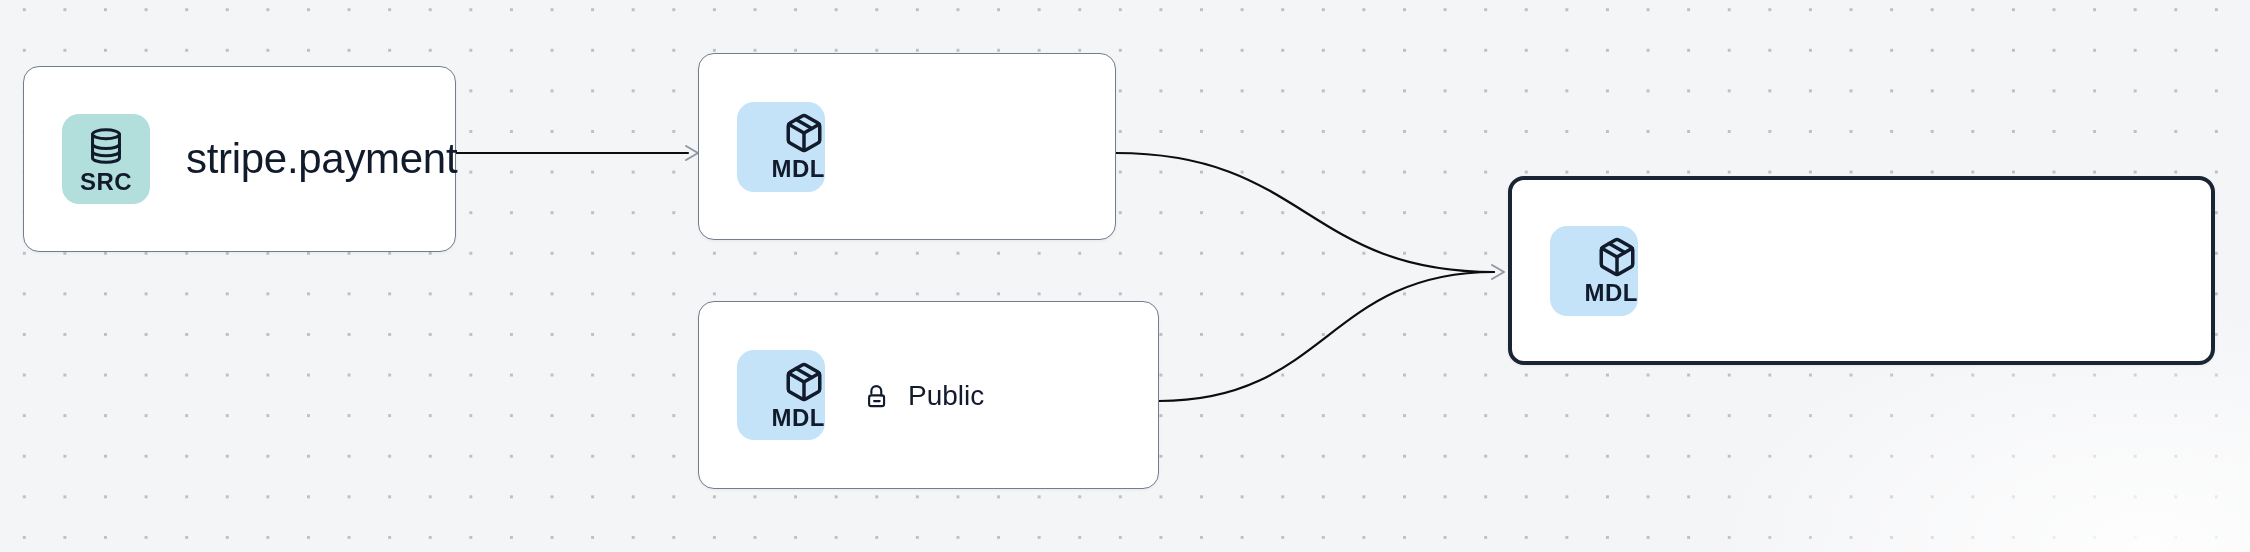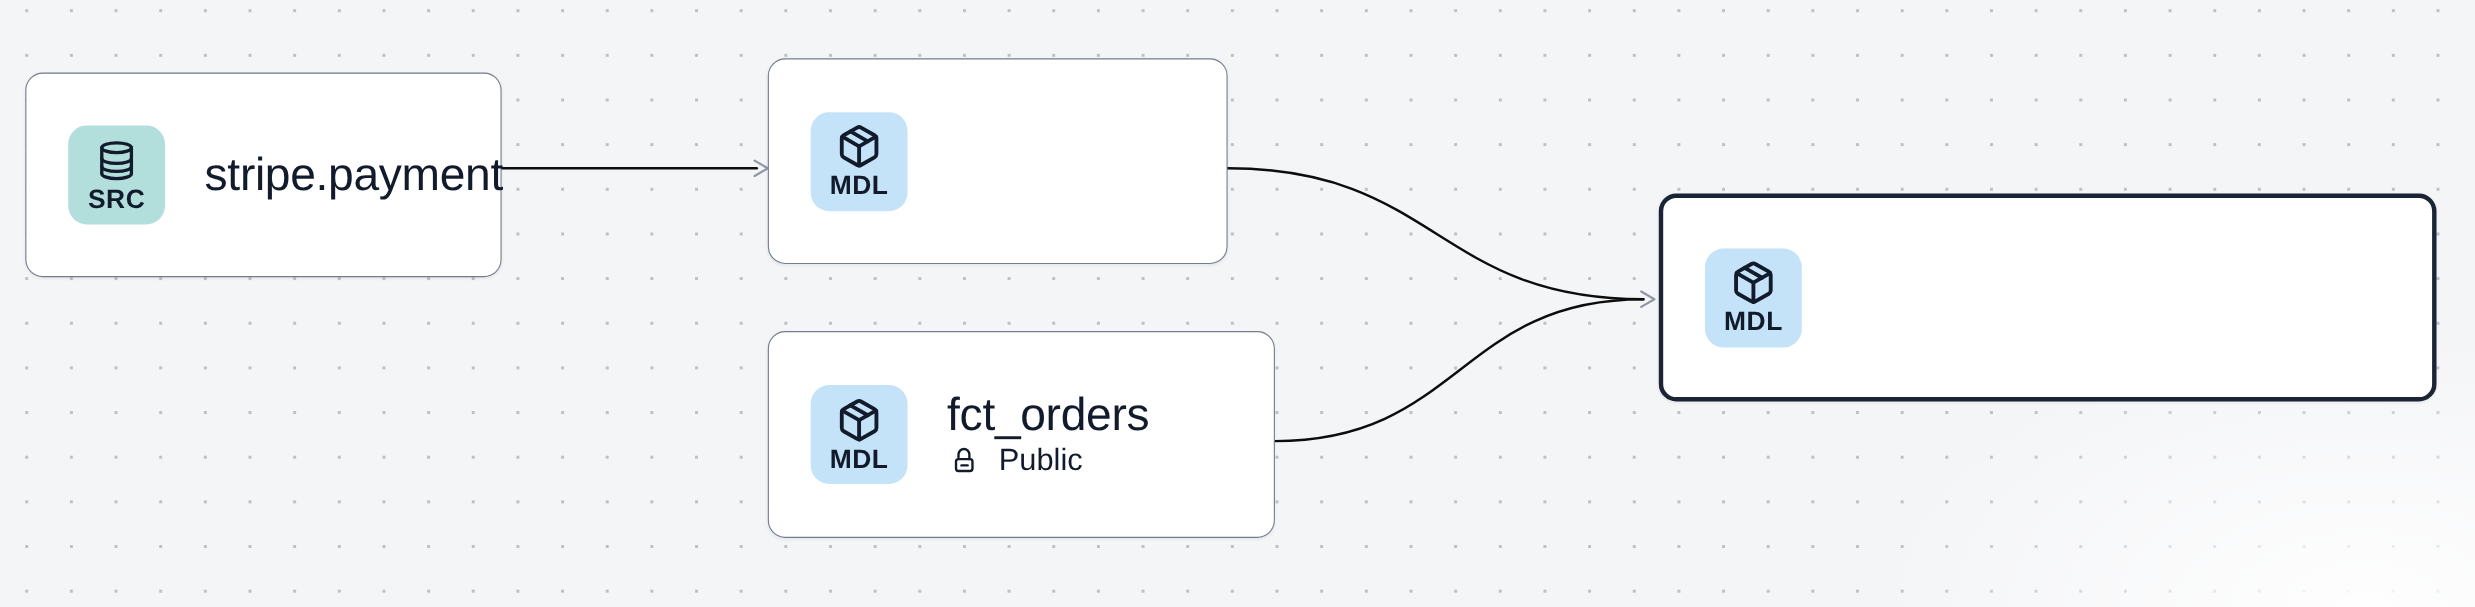--- a/index.html
+++ b/index.html
@@ -46,21 +46,21 @@
   .n1{left:23px;top:66px;width:433px;height:186px;}
   .n2{left:698px;top:53px;width:418px;height:187px;}
   .n3{left:698px;top:301px;width:461px;height:188px;}
   .n4{left:1508px;top:176px;width:707px;height:189px;}
   .badge{
     flex:0 0 auto;width:88px;height:90px;border-radius:17px;
     display:flex;flex-direction:column;align-items:center;justify-content:center;
     color:var(--text);
   }
   .badge.src{background:var(--source_badge_bg);}
-  .badge.mdl{background:var(--model_badge_bg);}
+  .badge.mdl{background:var(--model_badge_bg);align-items:flex-end;}
   .badge svg{display:block;stroke:var(--text);}
   .badge-label{
     font-size:24px;font-weight:600;letter-spacing:.5px;line-height:1;
     margin-top:3px;color:var(--text);
   }
   .text-col{margin-left:36px;display:flex;flex-direction:column;justify-content:center;}
   .title{
     font-size:42px;font-weight:500;letter-spacing:-.3px;line-height:44px;
     color:var(--text);white-space:nowrap;
   }
@@ -112,21 +112,20 @@
     <div class="badge mdl">
       <svg width="42" height="42" viewBox="0 0 24 24" fill="none" stroke-width="2" stroke-linecap="round" stroke-linejoin="round">
         <path d="m7.5 4.27 9 5.15"></path>
         <path d="M21 8a2 2 0 0 0-1-1.73l-7-4a2 2 0 0 0-2 0l-7 4A2 2 0 0 0 3 8v8a2 2 0 0 0 1 1.73l7 4a2 2 0 0 0 2 0l7-4A2 2 0 0 0 21 16Z"></path>
         <path d="m3.3 7 8.7 5 8.7-5"></path>
         <path d="M12 22V12"></path>
       </svg>
       <span class="badge-label">MDL</span>
     </div>
     <div class="text-col">
-      <div class="title">fct_orders</div>
       <div class="access-row">
         <svg width="27" height="27" viewBox="0 0 24 24" fill="none" stroke-width="1.9" stroke-linecap="round" stroke-linejoin="round">
           <rect x="7.2" y="11" width="13.3" height="9.6" rx="2"></rect>
           <path d="M11.6 16.1 h5"></path>
           <path d="M18 11 V7.2 a4.4 4.4 0 0 0 -8.8 0 V9.4"></path>
         </svg>
         <span class="access-label">Public</span>
       </div>
     </div>
   </div>

